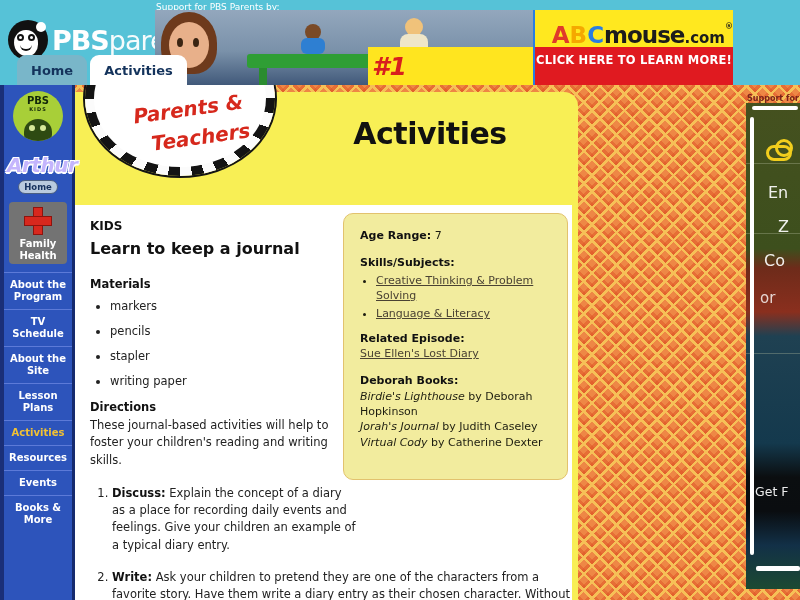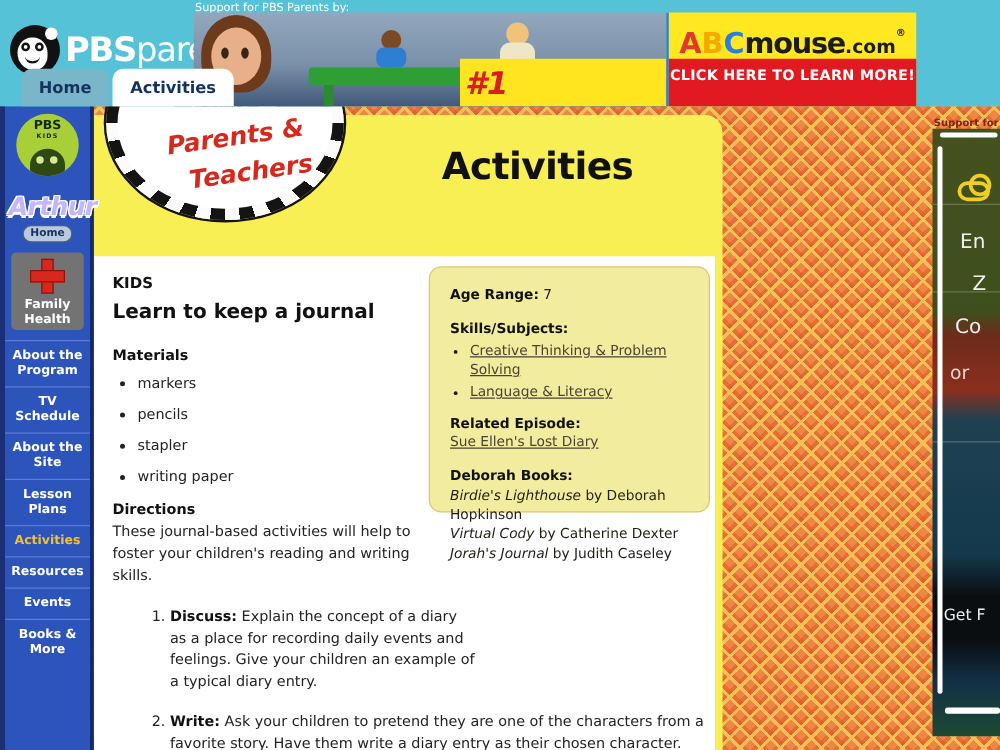--- a/index.html
+++ b/index.html
@@ -31,21 +31,21 @@
   .table-leg1,.table-leg2 { position:absolute; top:56px; width:8px; height:19px; background:#2a8c2f; }
   .table-leg1 { left:104px; } .table-leg2 { left:222px; }
   .kid1-head { position:absolute; left:150px; top:14px; width:16px; height:16px; background:#7a4a26; border-radius:50%; }
   .kid1-body { position:absolute; left:146px; top:28px; width:24px; height:16px; background:#2e7fd2; border-radius:6px; }
   .kid2-head { position:absolute; left:250px; top:8px; width:18px; height:18px; background:#f0c27a; border-radius:50%; }
   .kid2-body { position:absolute; left:245px; top:24px; width:28px; height:22px; background:#efe6c8; border-radius:8px; }
   .tagline { position:absolute; right:0; bottom:0; width:165px; height:38px; background:#ffe51f; display:flex; align-items:center; padding:0 4px; }
   .rank { color:#d81e1e; font-weight:bold; font-style:italic; font-size:25px; margin-right:5px; }
   .tagline-text { font-size:9.5px; font-weight:bold; color:#23201a; text-align:center; line-height:1.25; }
   .ad-abc { position:relative; width:200px; height:75px; background:#ffe81f; border-left:2px solid #2a7de1; }
-  .abc-logo { position:absolute; top:12px; width:100%; text-align:center; font-weight:bold; white-space:nowrap; }
+  .abc-logo { position:absolute; top:12px; width:100%; text-align:right; font-weight:bold; white-space:nowrap; }
   .abc-a { color:#e03a2a; font-size:23px; }
   .abc-b { color:#f5a800; font-size:23px; }
   .abc-c { color:#2a7de1; font-size:23px; }
   .abc-rest { color:#1c1c1c; font-size:23px; letter-spacing:-1px; }
   .abc-tld { color:#1c1c1c; font-size:15px; }
   .abc-reg { color:#1c1c1c; font-size:8px; vertical-align:top; }
   .cta-bar { position:absolute; left:0; bottom:0; width:100%; height:38px; background:#e01a20; color:#fff; font-weight:bold; font-size:11.5px; text-align:center; line-height:26px; letter-spacing:.2px; cursor:pointer; }
 
   
   .tabs { position:absolute; left:17px; bottom:0; display:flex; z-index:31; }
@@ -99,26 +99,26 @@
   .white-area { position:absolute; left:0; top:113px; width:497px; height:395px; background:#ffffff; padding:12px 0 0 15px; font-size:11.5px; color:#222; line-height:1.5; }
   .b { font-weight:bold; color:#111; }
   .act-name { font-size:12px; }
   .act-sub { font-size:16px; margin-top:2px; }
   .mat-label { margin-top:15px; }
   ul.materials { margin:5px 0 0 20px; }
   ul.materials li { margin-bottom:7.5px; }
   .dir-label { margin-top:9px; }
   .intro { max-width:272px; margin-top:1px; }
   ol.steps { margin:16px 0 0 0; padding-left:22px; }
-  ol.steps li { margin-bottom:15px;margin-left:24px; }
+  ol.steps li { margin-bottom:15px; }
   li.step-1 { max-width:244px; }
   li.step-2 { max-width:462px; }
 
   
-  .info-box { position:absolute; left:268px; top:121px; width:225px; height:197px; background:#f2ec9e; border:1px solid #e2c26e; border-radius:10px; padding:15px 16px; font-size:11px; color:#1d1d10; line-height:1.35; }
+  .info-box { position:absolute; left:268px; top:121px; width:225px; height:267px; background:#f2ec9e; border:1px solid #e2c26e; border-radius:10px; padding:15px 16px; font-size:11px; color:#1d1d10; line-height:1.35; }
   .ib-label { font-weight:bold; color:#111; }
   .ib-skills { margin:3px 0 0 16px; }
   .ib-skills li { margin:2px 0 4px; }
   a.ib-link { color:#4a4233; text-decoration:underline; cursor:pointer; }
   .mt10 { margin-top:10px; } .mt12 { margin-top:12px; }
   .book-line { margin-top:1px; }
   .book-title { font-style:italic; }
 
   
   .ad-support { position:absolute; left:747px; top:94px; z-index:12; font-size:8px; font-weight:bold; color:#7a241a; width:52px; overflow:hidden; white-space:nowrap; }
@@ -262,22 +262,22 @@
     <ul class="ib-skills">
       <li><a class="ib-link">Creative Thinking &amp; Problem Solving</a></li>
       <li><a class="ib-link">Language &amp; Literacy</a></li>
     </ul>
 
     <div class="ib-label mt10">Related Episode:</div>
     <div><a class="ib-link">Sue Ellen's Lost Diary</a></div>
 
     <div class="ib-label mt12">Deborah Books:</div>
     <div class="book-line"><span class="book-title">Birdie's Lighthouse</span><span> by Deborah Hopkinson</span></div>
+    <div class="book-line"><span class="book-title">Jorah's Journal</span><span> by Judith Caseley</span></div>
     <div class="book-line"><span class="book-title">Virtual Cody</span><span> by Catherine Dexter</span></div>
-    <div class="book-line"><span class="book-title">Jorah's Journal</span><span> by Judith Caseley</span></div>
   </div>
 </div>
 
 <div class="ad-support">Support for</div>
 <div class="sky-ad">
   <div class="map-line" style="top:60px"></div>
   <div class="map-line" style="top:130px"></div>
   <div class="map-line" style="top:250px"></div>
   <div class="frame-top"></div>
   <div class="frame-left"></div>

